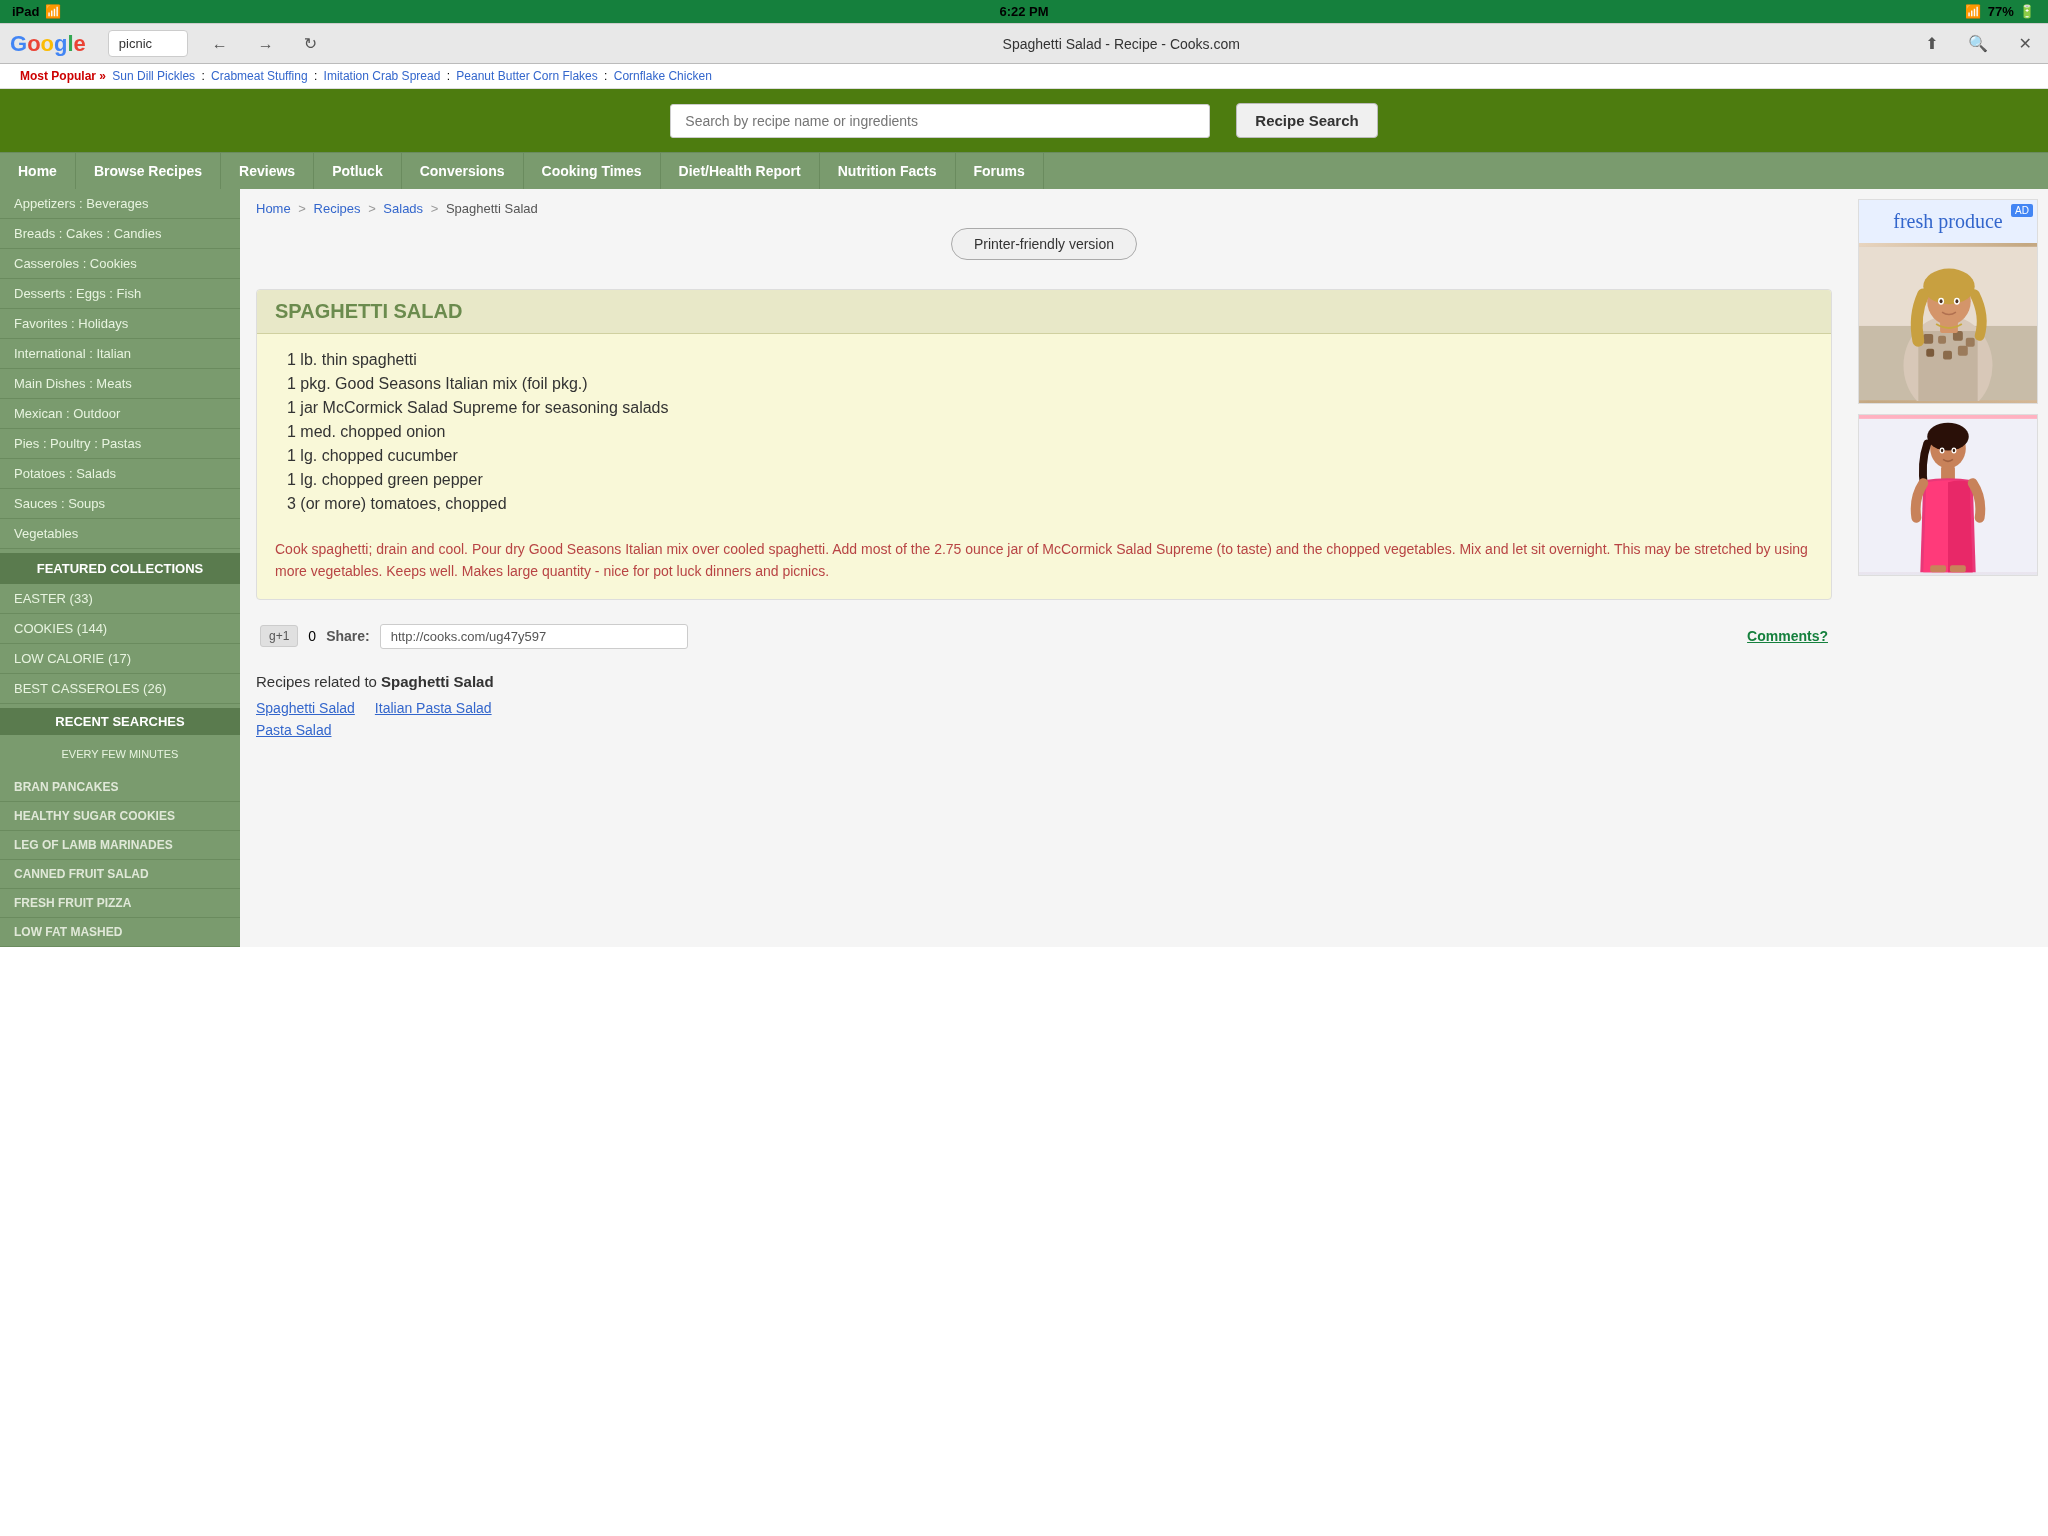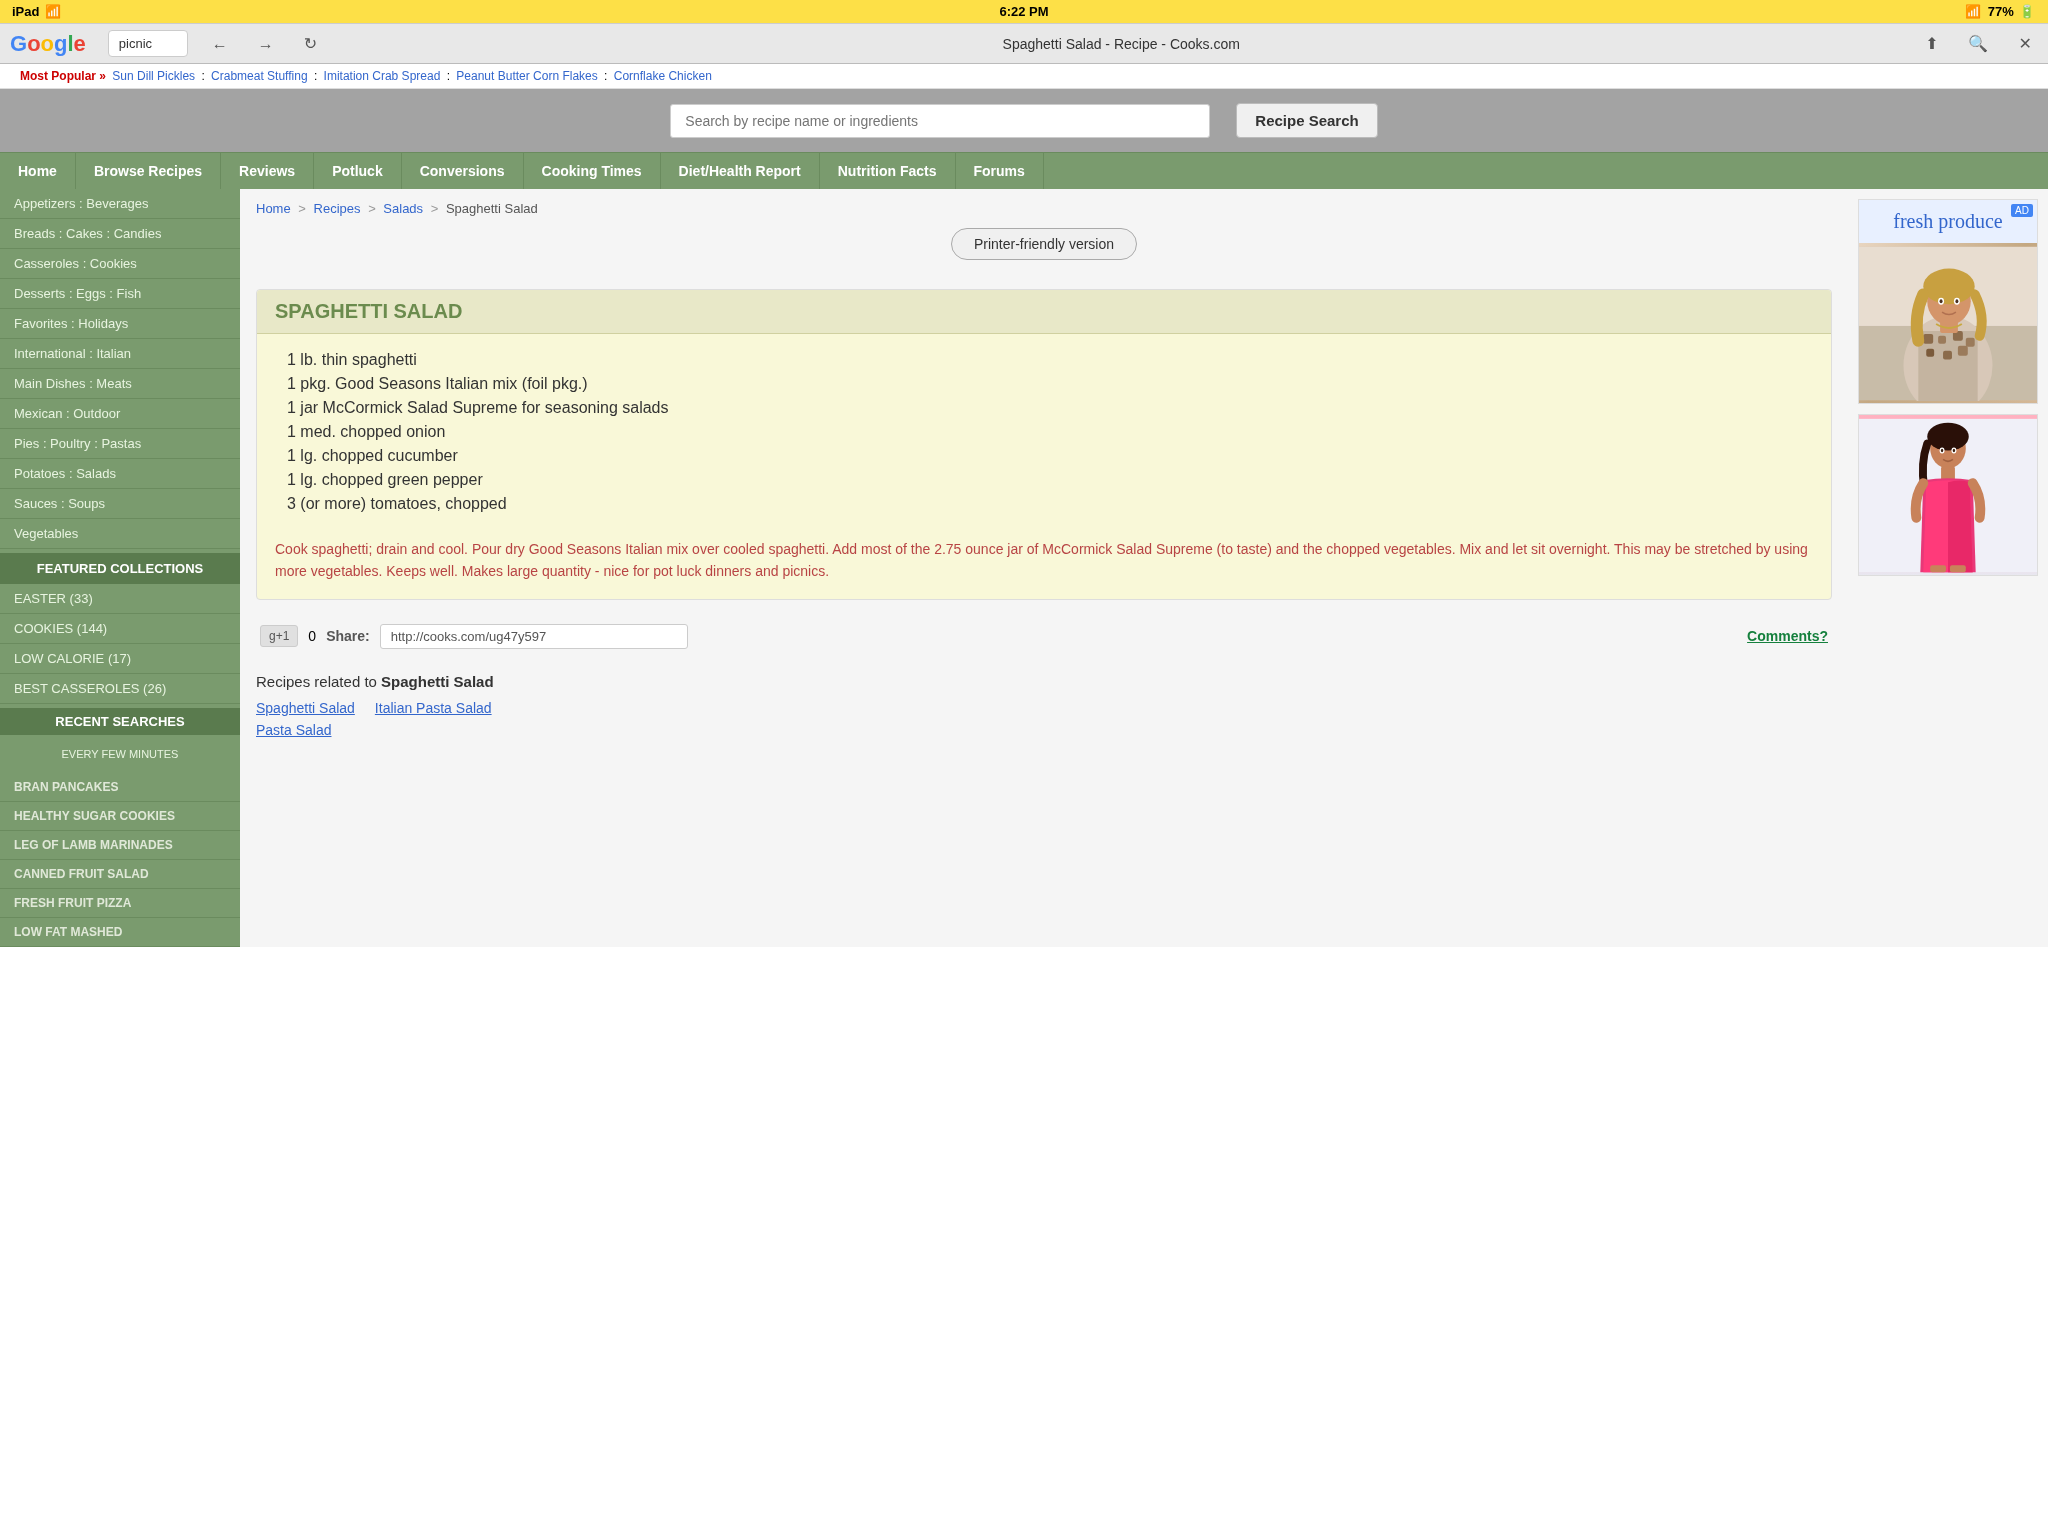--- a/index.html
+++ b/index.html
@@ -1,20 +1,20 @@
 <!DOCTYPE html>
 <html><head>
   <meta charset="utf-8">
   <style>
     * { margin: 0; padding: 0; box-sizing: border-box; }
     body { font-family: Arial, Helvetica, sans-serif; background: #fff; font-size: 14px; }
 
     
     .status-bar {
-      background: #fde047;
+      background: #15803d;
       display: flex;
       justify-content: space-between;
       align-items: center;
       padding: 4px 12px;
       font-size: 13px;
       font-weight: 600;
       border-bottom: 1px solid #ccc;
     }
     .status-bar-left { display: flex; align-items: center; gap: 6px; }
     .status-bar-right { display: flex; align-items: center; gap: 6px; }
@@ -83,21 +83,21 @@
       background: #fff;
       padding: 5px 20px;
       font-size: 12px;
       border-bottom: 1px solid #ddd;
     }
     .popular-bar a { color: #36c; text-decoration: none; margin: 16px 3px; }
     .popular-bar .label { color: #c00; font-weight: bold; }
 
     
     .search-section {
-      background: #a3a3a3;
+      background: #4d7c0f;
       padding: 14px 20px;
       display: flex;
       justify-content: center;
       align-items: center;
       gap: 26px;
     }
     .search-input {
       width: 540px;
       padding: 8px 14px;
       border: 1px solid #ccc;

